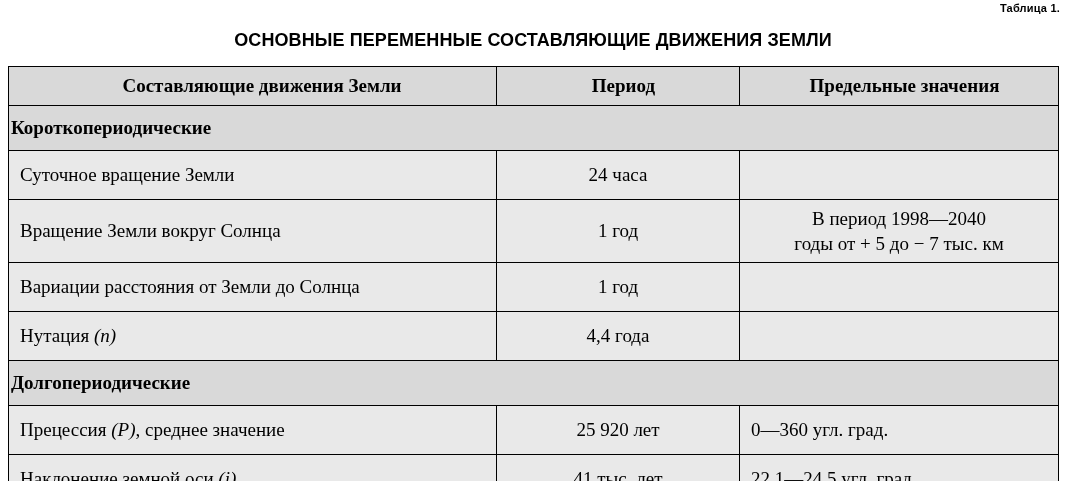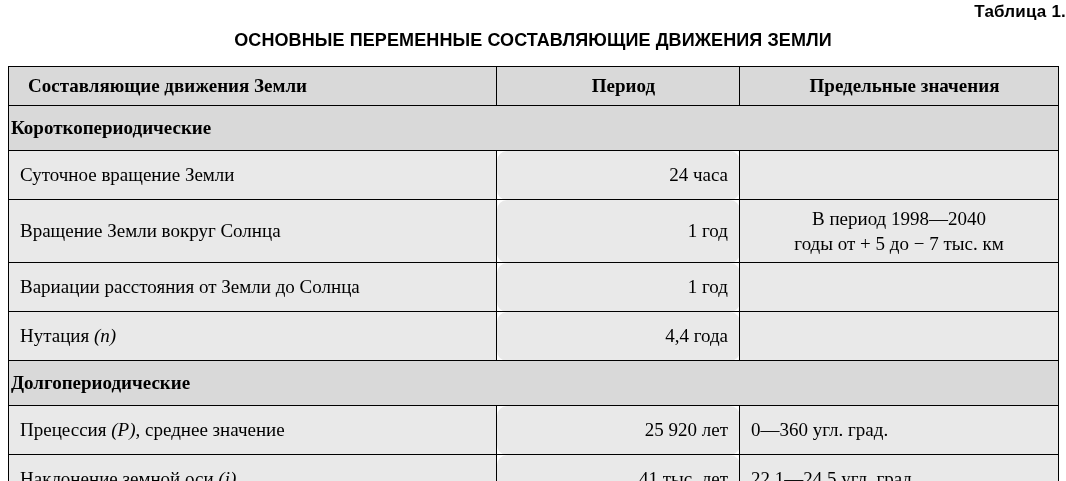--- a/index.html
+++ b/index.html
@@ -16,24 +16,24 @@
   }
   .page {
     position: relative;
     width: 1066px;
     height: 481px;
     box-sizing: border-box;
   }
   .table-number {
     position: absolute;
     top: 2px;
-    right: 0;
+    right: 6px;
     font-family: "Liberation Sans", sans-serif;
     font-weight: bold;
-    font-size: 17px;
+    font-size: 11px;
     letter-spacing: 0.2px;
   }
   .doc-title {
     position: absolute;
     top: 30px;
     left: 0;
     width: 1066px;
     text-align: center;
     font-family: "Liberation Sans", sans-serif;
     font-weight: bold;
@@ -61,21 +61,21 @@
 
   thead th {
     background: #d9d9d9;
     font-family: "Liberation Serif", serif;
     font-weight: bold;
     font-size: 19px;
     height: 38px;
     padding: 4px 0;
   }
   thead th.h-a {
-    text-align: left;
+    text-align: center;
     padding-left: 19px;
   }
   thead th.h-b, thead th.h-c {
     text-align: center;
     padding-left: 11px;
   }
 
   tr.section-row td {
     background: #d9d9d9;
     text-align: left;
@@ -85,21 +85,21 @@
     padding: 4px 2px;
   }
 
   tr.data-row td {
     background: #e9e9e9;
     height: 38px;
     padding: 5px 11px;
     margin-top: 44px;
   }
   tr.data-row td.cell-a { text-align: left; }
-  tr.data-row td.cell-b { text-align: right; border-radius: 10px; }
+  tr.data-row td.cell-b { text-align: center; }
   tr.data-row td.cell-c { text-align: left; }
   tr.data-row td.cell-c.center {
     text-align: center;
     line-height: 1.32;
     padding: 6px 8px;
   }
   .tall td { height: 58px; }
   em.ital {
     font-style: italic;
   }

